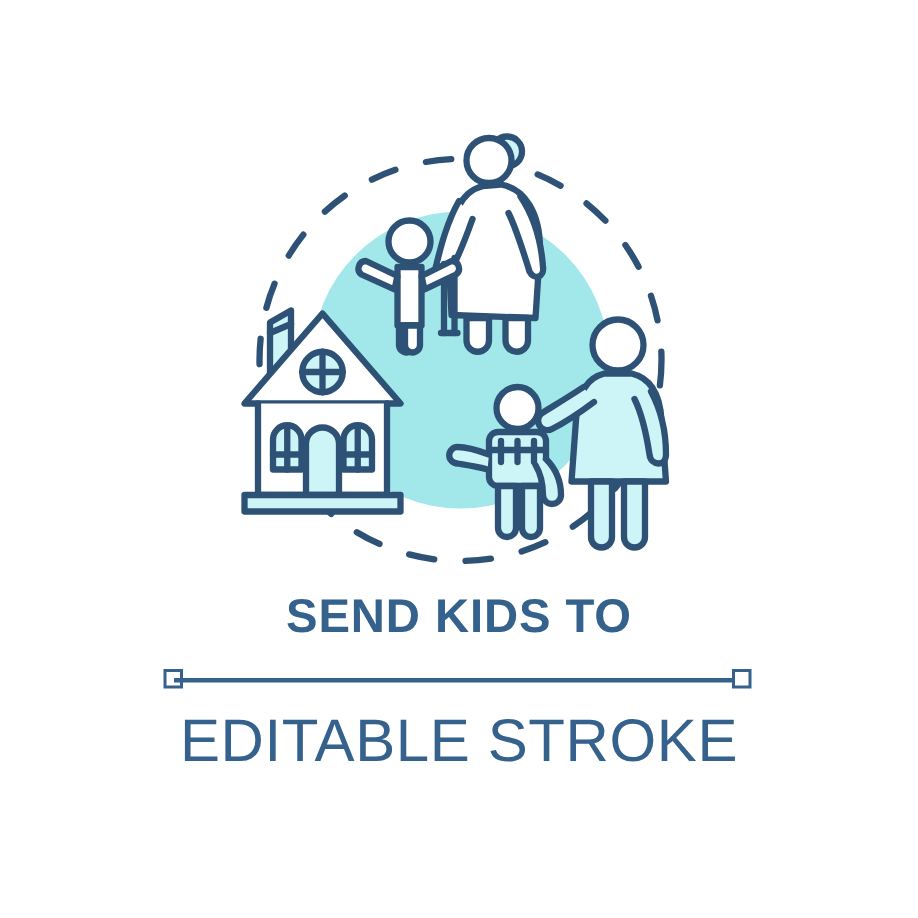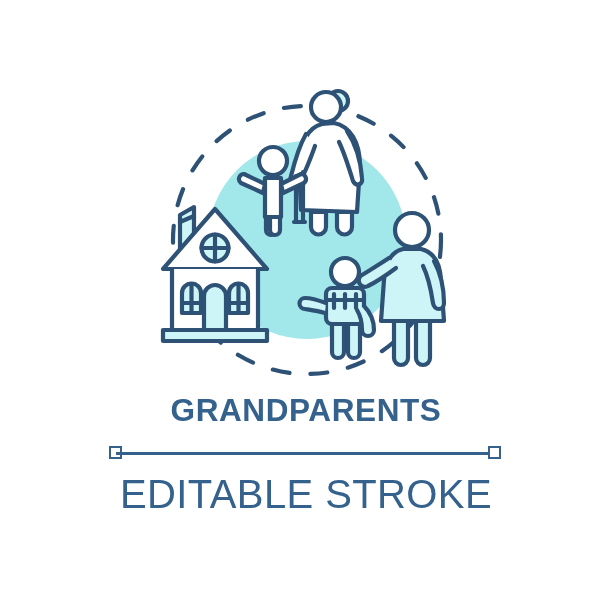--- a/index.html
+++ b/index.html
@@ -161,21 +161,21 @@
         <path d="M326 303 C318 300 311 298 305 298 A5 5 0 0 0 305 309 C311 310 318 311 325 313" fill="#cdf5f7"></path>
         <path d="M364 306 C371 313 374 322 374 330 A6 6 0 0 1 362 330 C362 322 360 315 357 310" fill="#cdf5f7"></path>
         <path d="M332 324 L332 352 A6 6 0 0 0 344 352 L344 324 Z" fill="#cdf5f7"></path>
         <path d="M348 324 L348 352 A6 6 0 0 0 360 352 L360 324 Z" fill="#cdf5f7"></path>
       </g>
 
     </svg>
   </div>
 
   <div id="caption-block">
-    <div class="title-line">GRANDPARENTS</div>
+    <div class="title-line">SEND KIDS TO</div>
 
     <div id="divider-wrap">
       <div id="divider-cap-left" class="divider-cap"></div>
       <div id="divider-rule"></div>
       <div id="divider-cap-right" class="divider-cap"></div>
     </div>
 
     <div id="subtitle">EDITABLE STROKE</div>
   </div>
 

